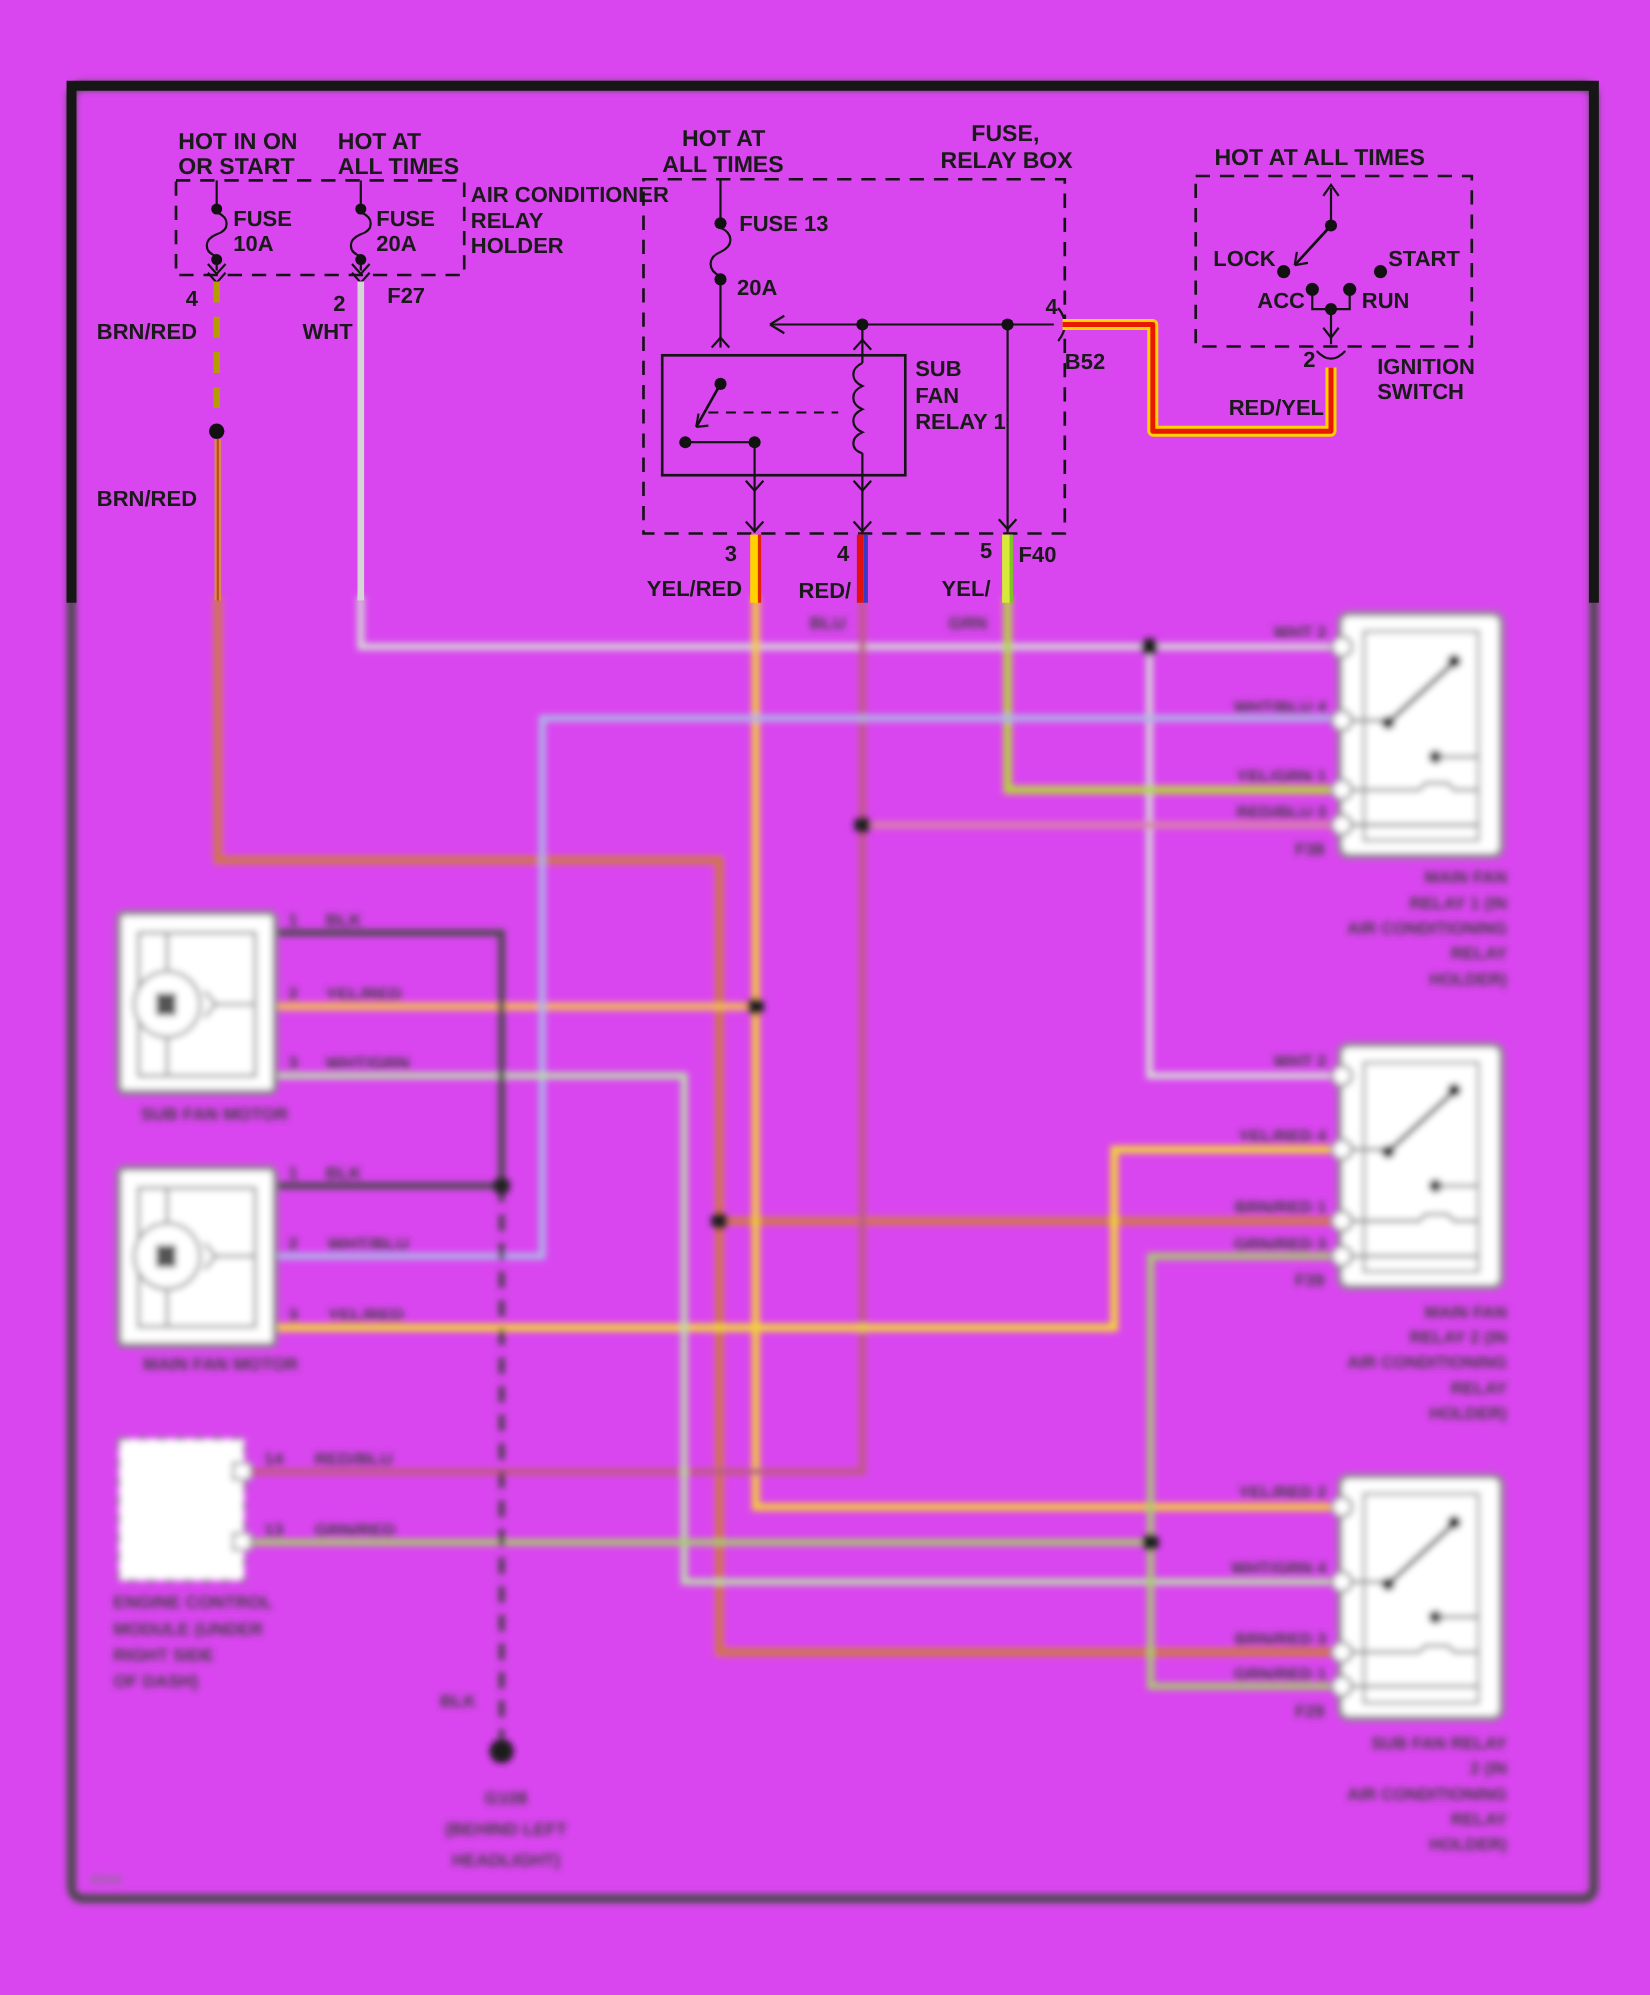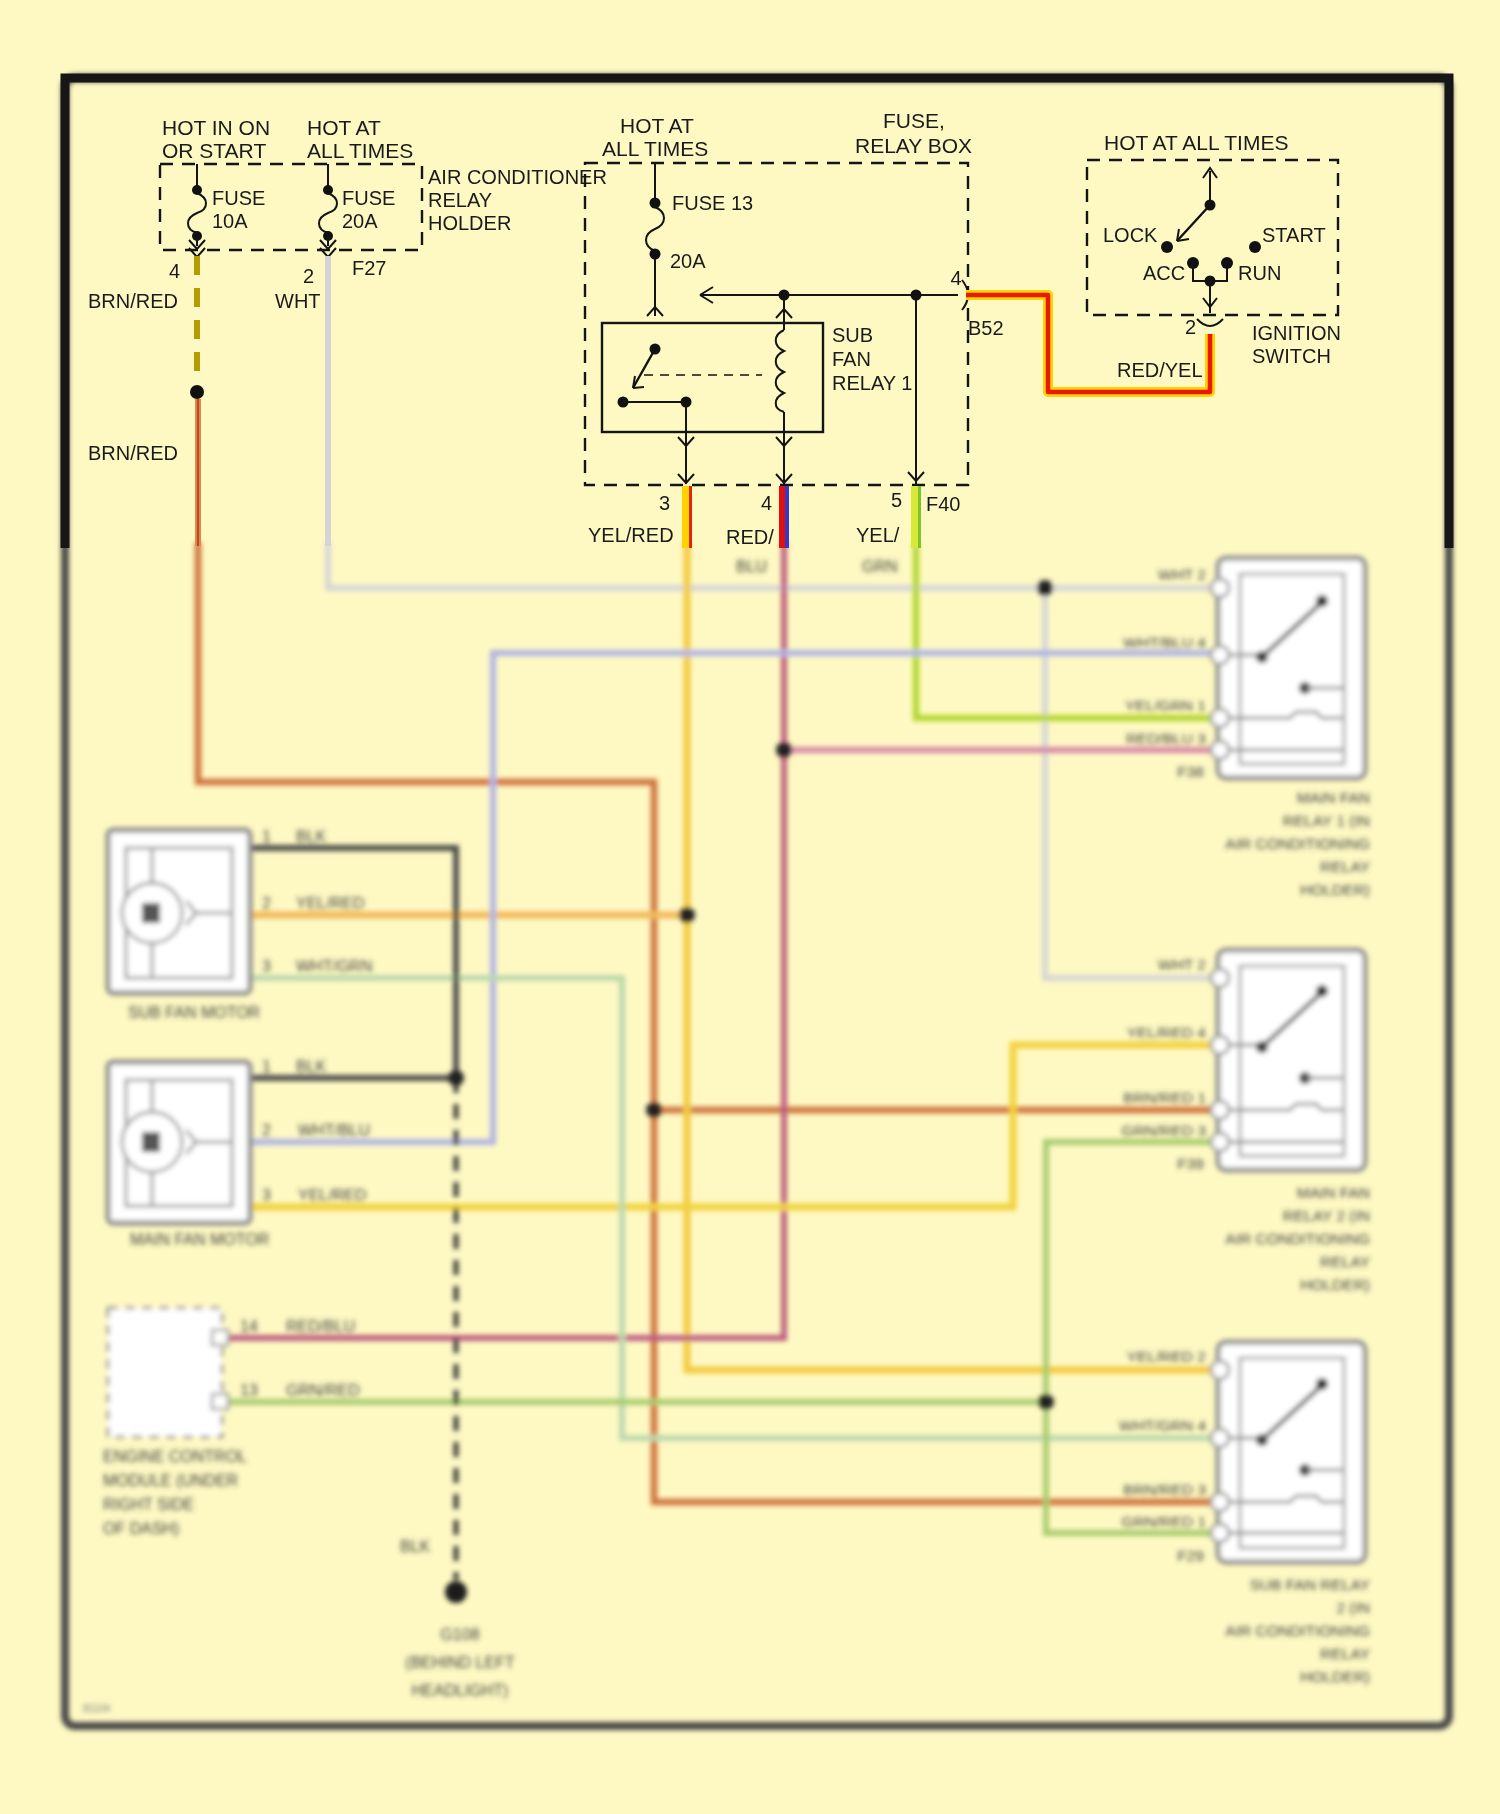--- a/index.html
+++ b/index.html
@@ -1,16 +1,16 @@
 <!DOCTYPE html>
 <html><head>
 <meta charset="utf-8">
 <style>
   html,body{margin:0;padding:0;background:#ffffff;}
-  .canvas{position:relative;width:1500px;height:1814px;background:#fef9c3;overflow:hidden;}
+  .canvas{position:relative;width:1500px;height:1814px;background:#d946ef;overflow:hidden;font-weight:bold;}
   svg{position:absolute;left:0;top:0;}
   text{font-family:"Liberation Sans","DejaVu Sans",sans-serif;fill:#1a1a1a;}
   .h{font-size:21px;}
   .l{font-size:20px;}
   .s{font-size:16px;fill:#3c3c3c;}
   .t{font-size:15.5px;fill:#3c3c3c;}
   .tiny{font-size:10px;fill:#777;}
   .wire{fill:none;stroke-linecap:butt;stroke-linejoin:miter;}
   .box{fill:none;stroke:#141414;stroke-width:2.4;}
   .dash{stroke-dasharray:13 9;}

